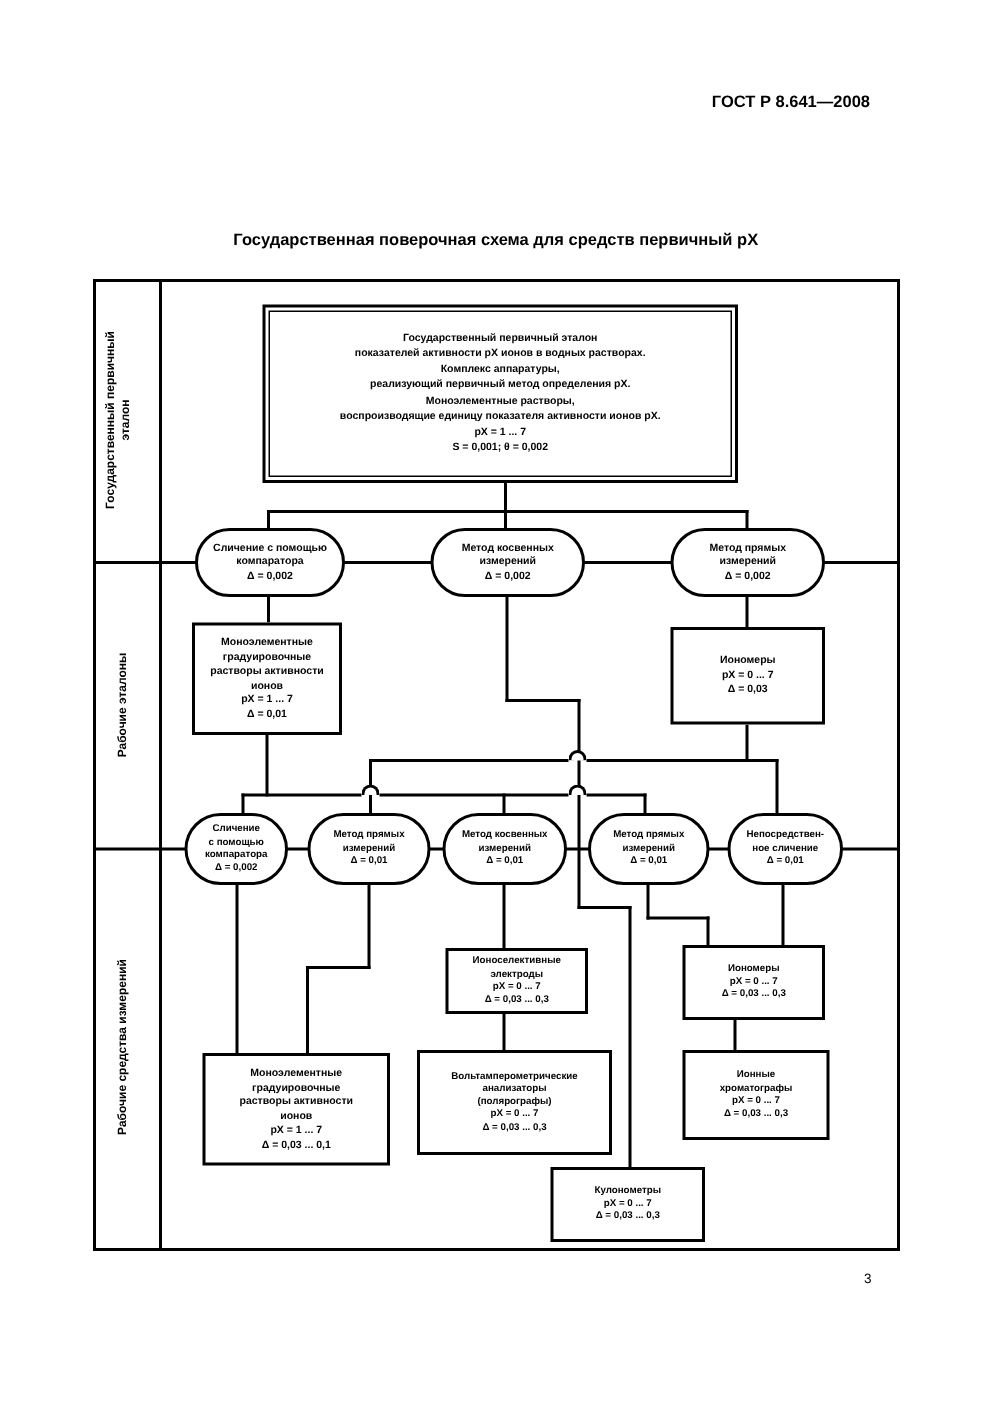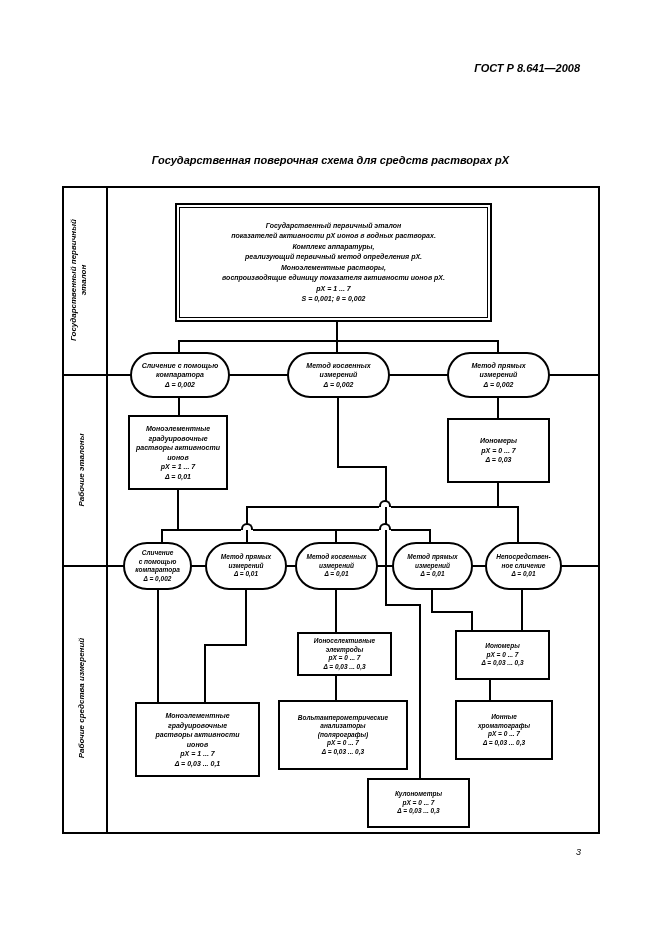--- a/index.html
+++ b/index.html
@@ -3,21 +3,21 @@
 <meta charset="utf-8">
 <style>
   * { margin:0; padding:0; box-sizing:border-box; }
   html,body { background:#fff; }
   body {
     font-family:"Liberation Sans", sans-serif;
     color:#000;
     width:661px; height:936px;
     position:relative;
   }
-  .canvas { position:absolute; left:0; top:0; width:661px; height:936px; background:#fff;font-style:italic; }
+  .canvas { position:absolute; left:0; top:0; width:661px; height:936px; background:#fff; }
   .abs { position:absolute; }
   .txt { white-space:pre-line; text-align:center; font-weight:bold; }
   .header { font-size:11px; font-weight:bold; }
   .annex { width:661px; font-size:9px; line-height:12px; }
   .title { width:661px; font-size:11px; }
   .frame { left:62px; top:186px; width:538px; height:648px; border:2px solid #000; }
   .vline, .hline { background:#000; z-index:1; }
   .vline { width:2px; }
   .hline { height:2px; }
   .shape {
@@ -38,21 +38,21 @@
   }
   .rot { transform:rotate(-90deg); font-size:8px; line-height:10px; }
   .pageno { font-size:9px; }
 </style>
 </head>
 <body>
 
 <div class="canvas">
 
   <div class="abs header" style="top:62px; right:81px;">ГОСТ Р 8.641—2008</div>
-  <div class="abs title txt" style="top:154px; left:0;">Государственная поверочная схема для средств растворах рХ</div>
+  <div class="abs title txt" style="top:154px; left:0;">Государственная поверочная схема для средств первичный рХ</div>
 
   <div class="abs frame"></div>
   <div class="abs vline" style="left:106px; top:186px; height:646px;"></div>
   <div class="abs hline" style="left:62px; top:374px; width:538px;"></div>
   <div class="abs hline" style="left:62px; top:565px; width:538px;"></div>
 
   <div class="abs rot txt" style="left:-10px; top:265px; width:188px; height:30px;">Государственный первичный
 эталон</div>
   <div class="abs rot txt" style="left:-11px; top:463px; width:190px; height:14px;">Рабочие эталоны</div>
   <div class="abs rot txt" style="left:-49px; top:691px; width:266px; height:14px;">Рабочие средства измерений</div>

